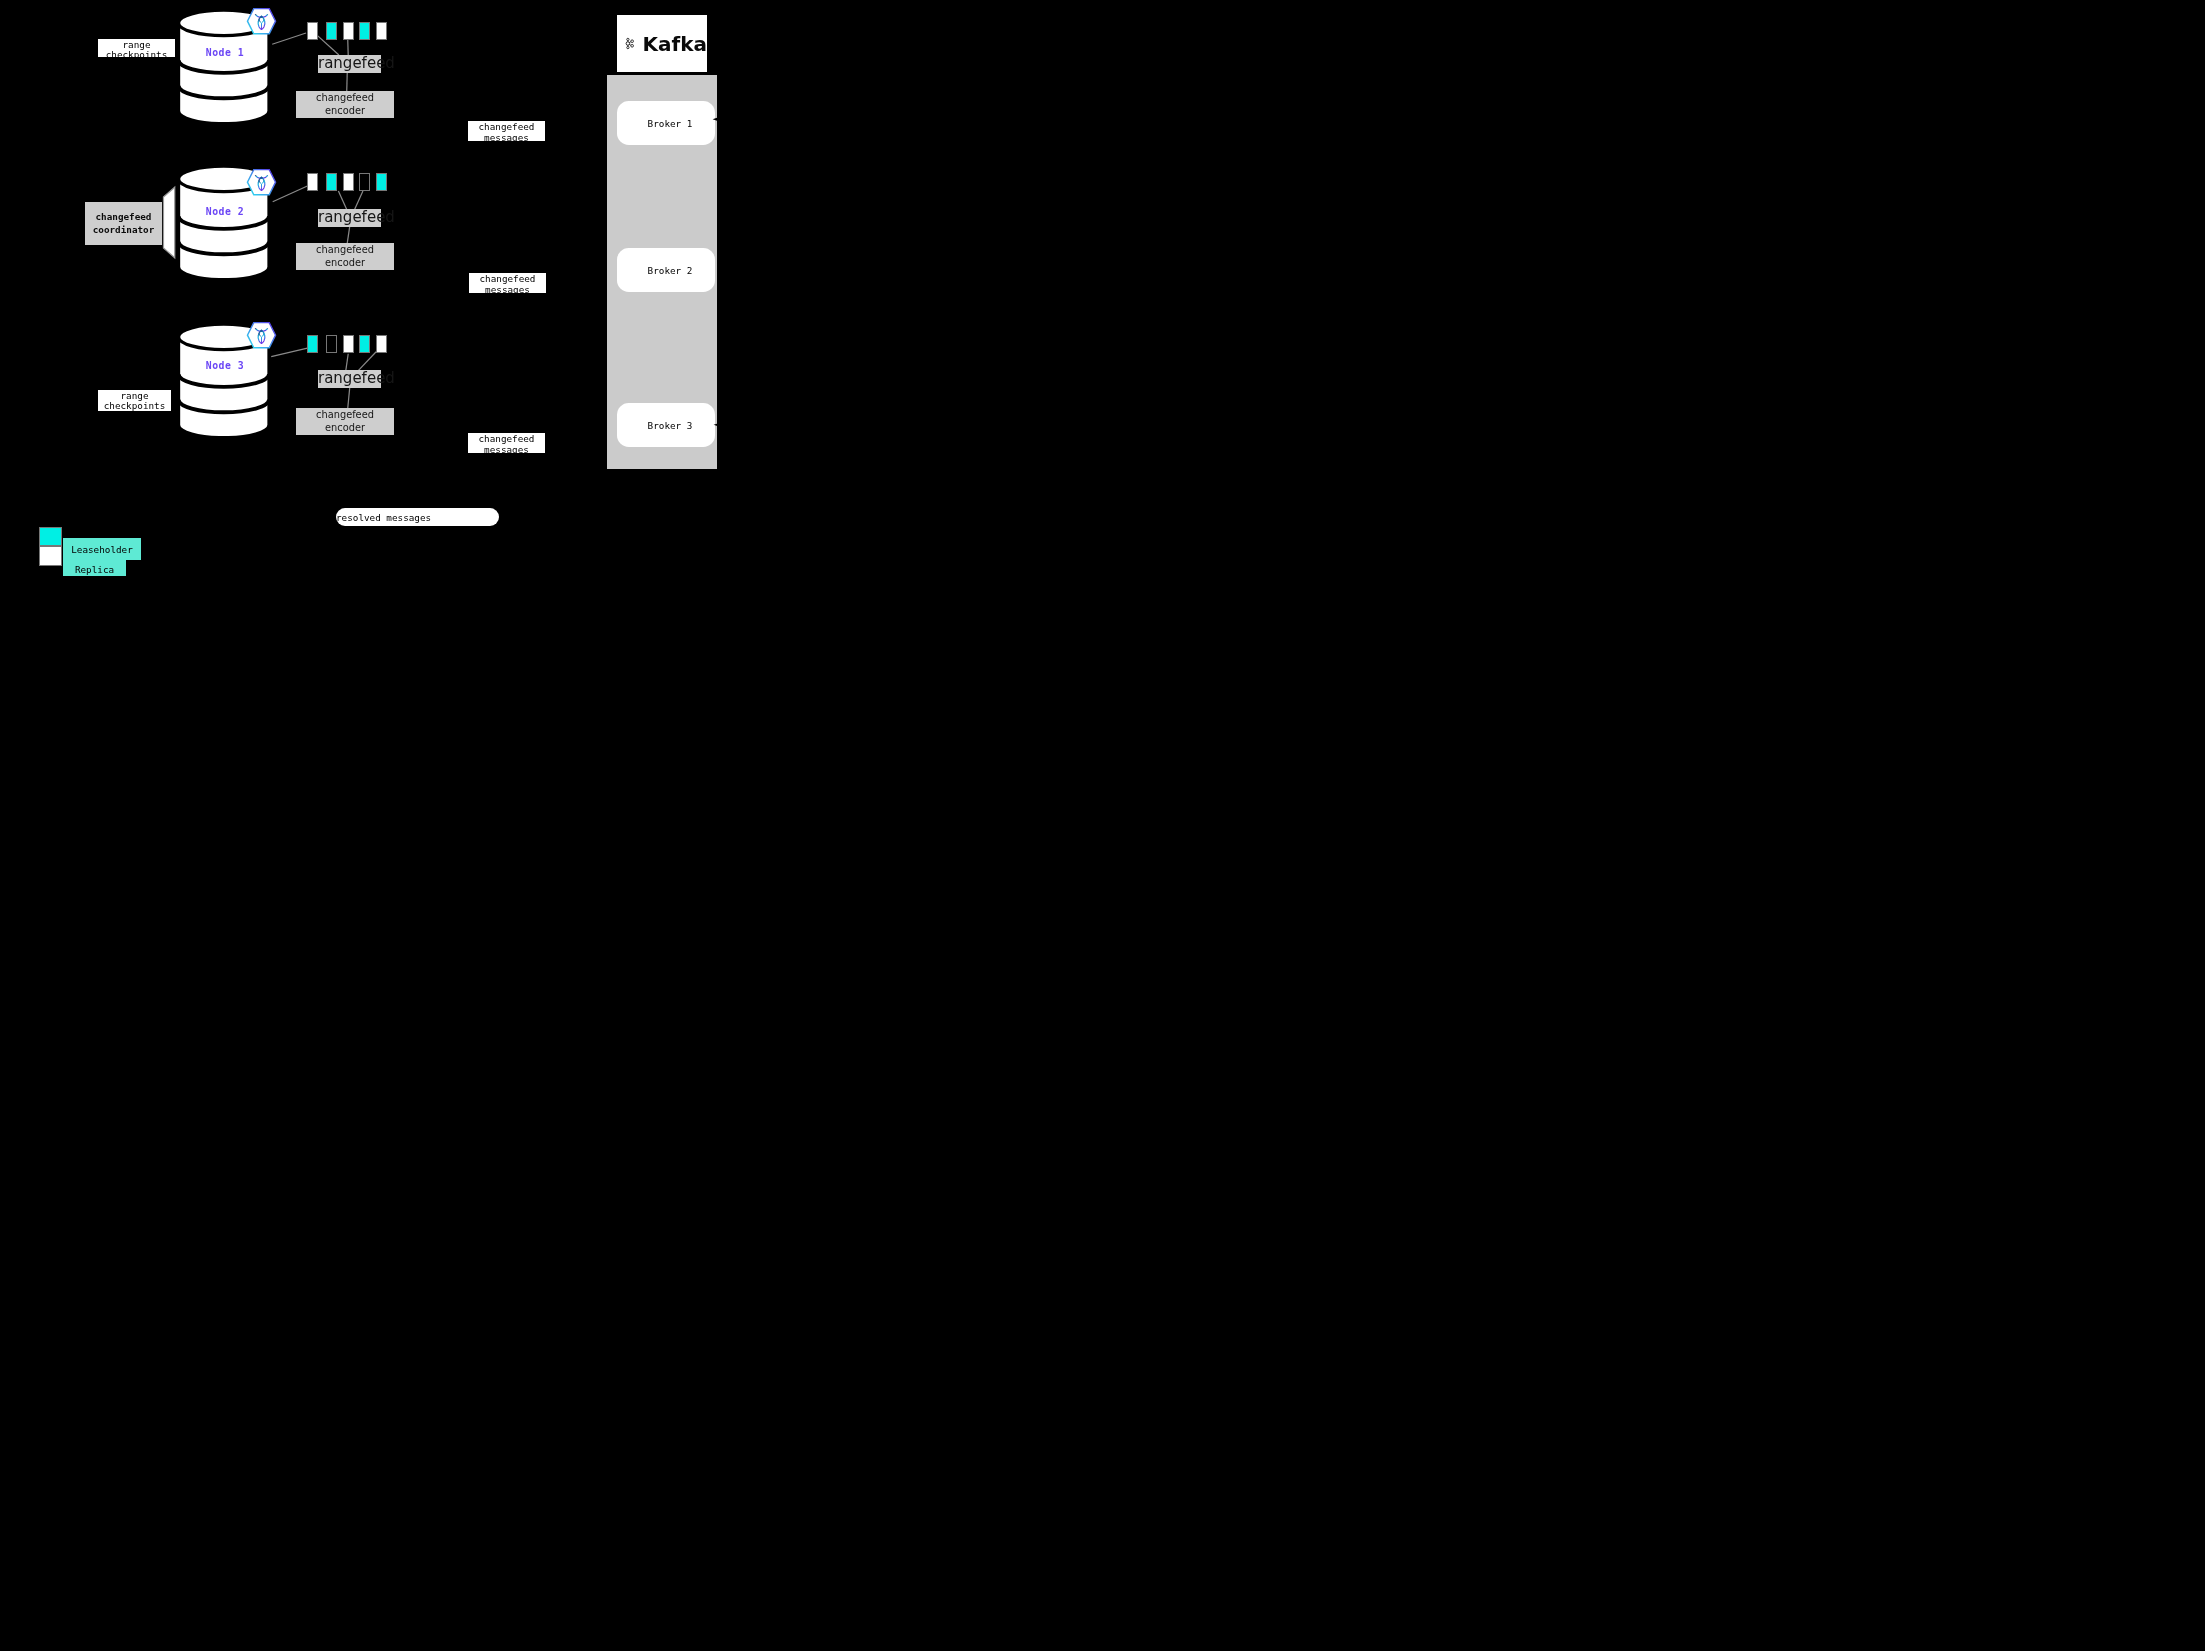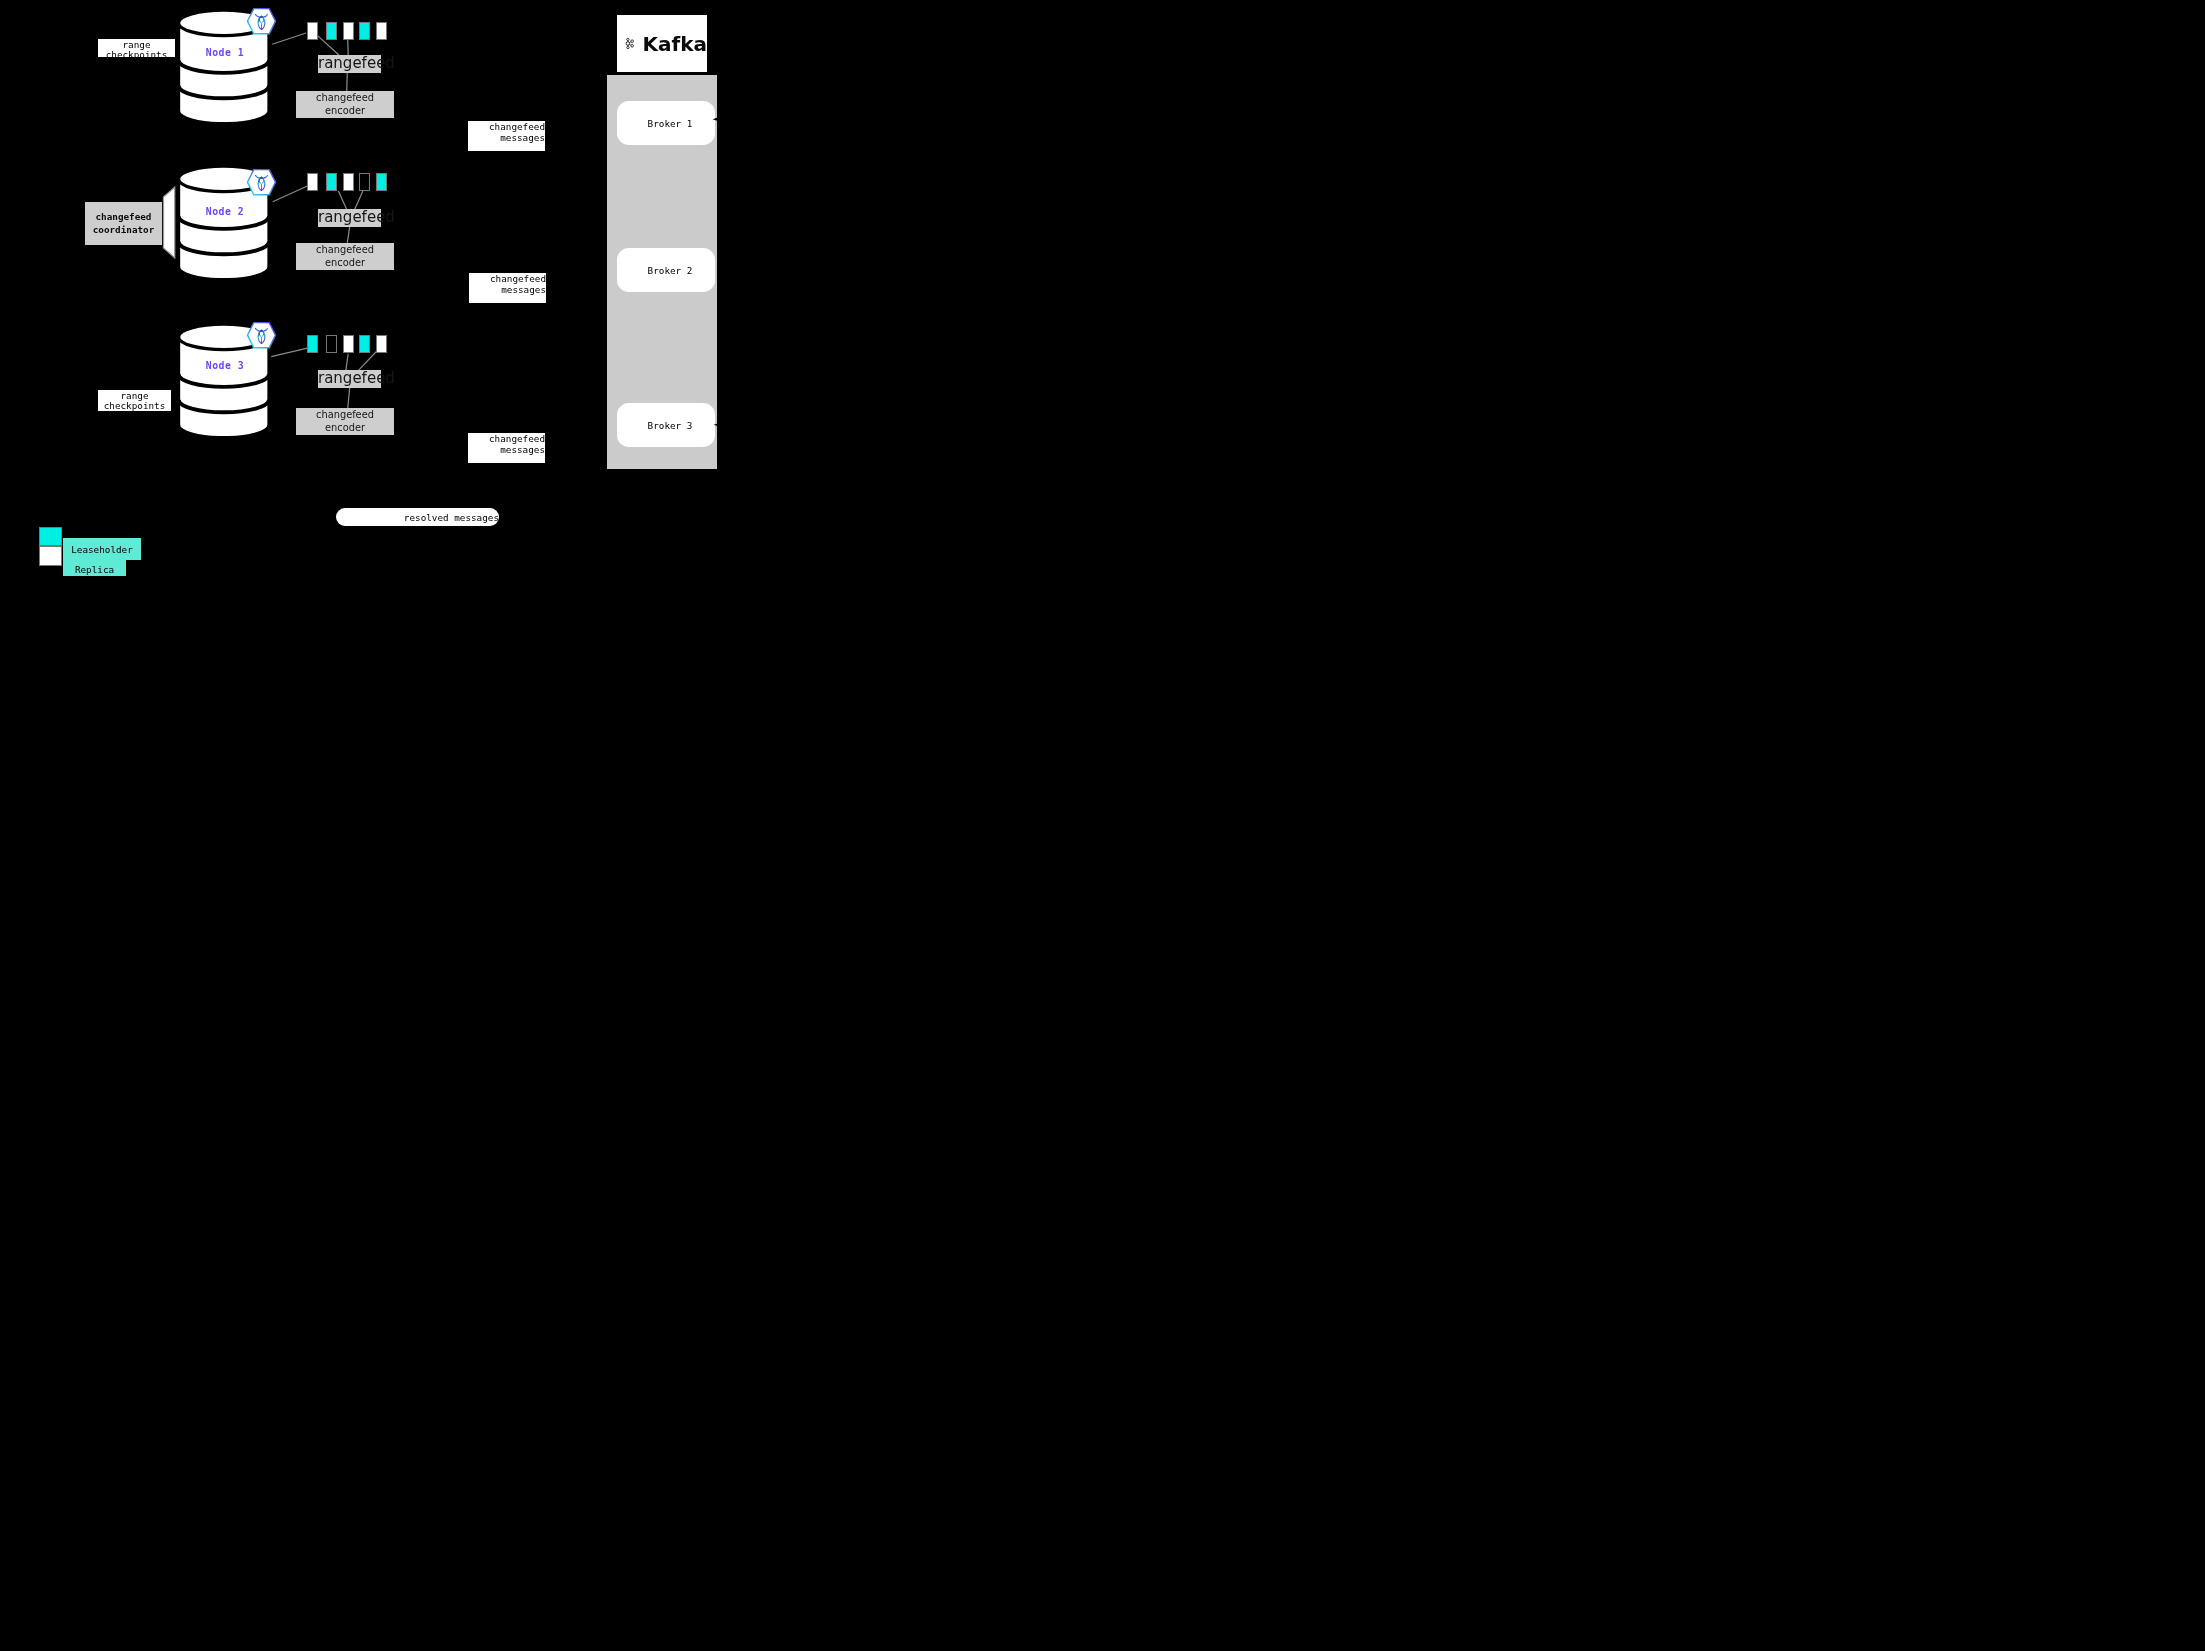--- a/index.html
+++ b/index.html
@@ -32,21 +32,21 @@
   .encoder{left:296px;width:98px;height:26.5px;font-size:9.8px;line-height:13.2px;
            display:flex;align-items:center;justify-content:center;}
   .encoder .inner{width:74px;}
   .enc-1{top:91px;} .enc-2{top:243px;} .enc-3{top:408px;}
 
   
   .wlabel{background:#ffffff;color:#000;text-align:center;overflow:hidden;}
   .checkpoints{left:98px;width:77px;font-size:9.3px;line-height:10.3px;
                display:block;padding-top:1px;box-sizing:border-box;}
   .cp-1{top:39px;height:18px;} .cp-3{top:390px;height:21px;width:73px;}
-  .cfmsg{left:468px;width:77px;height:30px;font-size:9.3px;line-height:11.3px;text-align:right;}
+  .cfmsg{left:468px;width:77px;height:20px;font-size:9.3px;line-height:11.3px;}
   .cfm-0{top:121px;} .cfm-1{top:273px;left:469px;} .cfm-2{top:433px;}
 
   
   .coordinator{left:85px;top:202px;width:77px;height:43px;background:#cecece;color:#0c0c0c;
                font-weight:bold;font-size:9.3px;line-height:12.3px;text-align:center;
                display:flex;align-items:center;justify-content:center;}
   .coord-panel{left:162px;top:185px;width:15.7px;height:76px;}
 
   
   .kafka-box{left:617px;top:15px;width:90px;height:57px;background:#fff;
@@ -54,21 +54,21 @@
              box-sizing:border-box;}
   .kafka-word{font-family:"DejaVu Sans","Liberation Sans",sans-serif;font-weight:bold;
               font-size:20px;color:#0a0a0a;margin-left:8px;}
   .broker-container{left:607px;top:75px;width:110px;height:394px;background:#cbcbcb;}
   .broker{left:617px;width:90px;height:44px;background:#fff;border-radius:11.8px;
           font-size:9.3px;color:#000;display:flex;align-items:center;justify-content:center;padding-left:8px;}
   .br-0{top:101px;} .br-1{top:248px;} .br-2{top:403px;}
 
   
   .pill{left:336px;top:508px;width:163px;height:18px;background:#fff;border-radius:9.3px;
-        font-size:9.3px;color:#000;display:flex;align-items:center;justify-content:flex-end;}
+        font-size:9.3px;color:#000;display:flex;align-items:center;justify-content:flex-start;}
 
   
   .swatch{left:39px;width:22.6px;box-sizing:border-box;border:1.5px solid #777;}
   .sw-lease{top:527px;height:18.6px;}
   .sw-replica{top:546px;height:19.6px;}
   .leg-label{background:#5eead4;color:#000;font-size:9.3px;display:flex;align-items:center;
              justify-content:center;margin-top:12px;}
   .leg-lease{left:63px;top:526px;width:78px;height:22px;}
   .leg-replica{left:63px;top:548px;width:63px;height:19.6px;}
 

